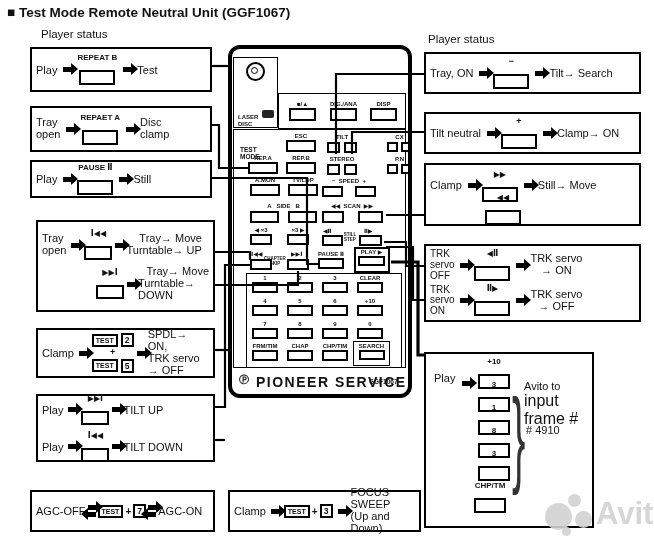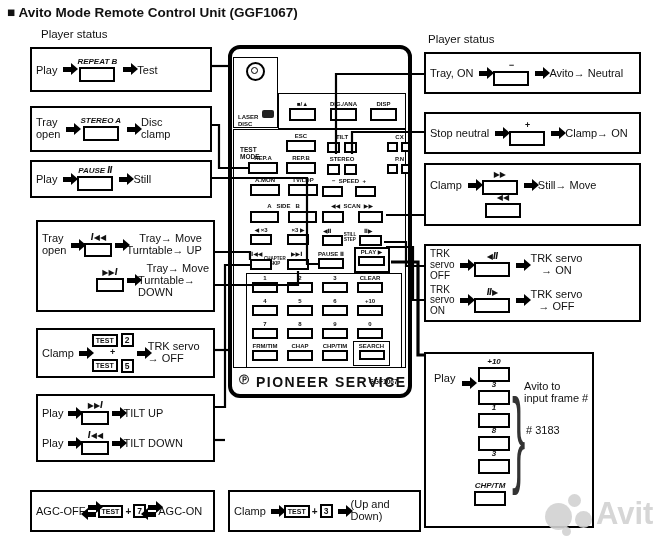--- a/index.html
+++ b/index.html
@@ -14,21 +14,21 @@
   
   .ar{position:relative;display:inline-block;width:8px;height:5px;background:#000;margin:0 3px;flex:none;}
   .ar::after{content:"";position:absolute;left:8px;top:-4px;border-left:7px solid #000;
              border-top:6.5px solid transparent;border-bottom:6.5px solid transparent;}
   .al{position:relative;display:inline-block;width:8px;height:5px;background:#000;margin:0 3px;flex:none;}
   .al::after{content:"";position:absolute;right:8px;top:-4px;border-right:7px solid #000;
              border-top:6.5px solid transparent;border-bottom:6.5px solid transparent;}
   .dar{display:inline-flex;flex-direction:column;gap:2px;flex:none;}
   
   .kb{display:inline-flex;flex-direction:column;align-items:center;line-height:1;flex:none;}
-  .kb-l{font-size:8px;font-weight:700;white-space:nowrap;margin-bottom:1px;font-style:italic;}
+  .kb-l{font-size:8px;font-weight:700;white-space:nowrap;margin-bottom:8px;}
   .kb-r{border:2px solid #000;background:#fff;width:32px;height:11px;box-sizing:content-box;}
   .kb-r.sm{width:24px;height:10px;}
   .tk{border:2px solid #000;font-size:7px;font-weight:700;padding:0 2px;line-height:9px;background:#fff;flex:none;}
   .nk{border:2px solid #000;font-size:8.5px;font-weight:700;min-width:9px;text-align:center;line-height:10px;background:#fff;flex:none;}
   
   .remote{position:absolute;left:228px;top:45px;width:184px;height:353px;border:4px solid #000;
           border-radius:12px;background:#fff;z-index:2;box-sizing:border-box;}
   .panel{position:absolute;border:1.5px solid #000;background:#fff;z-index:3;box-sizing:border-box;}
   .rt{position:absolute;font-size:6px;font-weight:600;line-height:1.1;z-index:4;white-space:pre;}
   .rt.c{text-align:center;}
@@ -38,21 +38,21 @@
   .sbtn{position:absolute;border:2px solid #000;background:#fff;z-index:4;box-sizing:border-box;}
   svg.lines{position:absolute;left:0;top:0;z-index:5;pointer-events:none;}
   .wm{position:absolute;z-index:10;color:#d2d2d2;opacity:.9;}
   .wm-c{position:absolute;border-radius:50%;background:#d2d2d2;opacity:.9;z-index:10;}
   .brace{position:absolute;font-size:100px;font-weight:400;color:#333;transform:scale(0.4,1.05);
          transform-origin:left top;z-index:4;line-height:1;}
 </style>
 </head>
 <body>
 
-<div class="title">■ Avito Mode Remote Control Unit (GGF1067)</div>
+<div class="title">■ Test Mode Remote Neutral Unit (GGF1067)</div>
 <div class="seclbl" style="left:41px;top:28px;">Player status</div>
 <div class="seclbl" style="left:428px;top:33px;">Player status</div>
 
 <div class="remote"></div>
 <div class="panel" style="left:233px;top:57px;width:45px;height:71px;"></div>
 <div class="panel" style="left:278px;top:93px;width:128px;height:36px;"></div>
 <div class="panel" style="left:233px;top:129px;width:173px;height:239px;"></div>
 <div class="abs" style="left:246px;top:62px;width:15px;height:15px;border:2px solid #000;border-radius:50%;z-index:4;"></div>
 <div class="abs" style="left:251px;top:67px;width:5px;height:5px;border:1.5px solid #000;border-radius:50%;z-index:4;"></div>
 <div class="rt" style="left:238px;top:101px;">
@@ -236,21 +236,21 @@
   <span>Test</span>
 </div>
 
 <div class="box" style="left:30px;top:106px;width:182px;height:46px;">
   <span class="col">
       <span>Tray</span>
       <span>open</span>
     </span>
   <span class="ar"></span>
   <span class="kb">
-    <span class="kb-l">STEREO A</span>
+    <span class="kb-l">REPAET A</span>
       <span class="kb-r"></span>
   </span>
   <span class="ar"></span>
   <span class="col">
       <span>Disc</span>
       <span>clamp</span>
     </span>
 </div>
 
 <div class="box" style="left:30px;top:160px;width:182px;height:38px;">
@@ -303,20 +303,21 @@
         <span class="nk">2</span>
       </span>
     <span style="font-size:9px;font-weight:700;">+</span>
     <span style="display:flex;gap:3px;align-items:center;">
         <span class="tk">TEST</span>
         <span class="nk">5</span>
       </span>
   </span>
   <span class="ar" style="margin:0 1px;"></span>
   <span class="col">
+      <span>SPDL→ ON,</span>
       <span>TRK servo → OFF</span>
     </span>
 </div>
 
 <div class="box" style="left:36px;top:394px;width:179px;height:68px;flex-direction:column;align-items:flex-start;justify-content:center;gap:7px;">
   <span style="display:flex;align-items:center;gap:2px;">
     <span>Play</span>
     <span class="ar"></span>
     <span class="kb">
         <span class="kb-l">▶▶Ⅰ</span>
@@ -354,37 +355,38 @@
 </div>
 
 <div class="box" style="left:228px;top:490px;width:193px;height:42px;gap:2px;z-index:6;">
   <span>Clamp</span>
   <span class="ar"></span>
   <span class="tk">TEST</span>
   <span style="font-size:10px;font-weight:700;">+</span>
   <span class="nk">3</span>
   <span class="ar"></span>
   <span class="col">
+      <span>FOCUS SWEEP</span>
       <span>(Up and Down)</span>
     </span>
 </div>
 
 <div class="box" style="left:424px;top:52px;width:217px;height:42px;">
   <span>Tray, ON</span>
   <span class="ar"></span>
   <span class="kb">
       <span class="kb-l" style="font-size:9px;">−</span>
       <span class="kb-r"></span>
     </span>
   <span class="ar"></span>
-  <span>Avito→ Neutral</span>
+  <span>Tilt→ Search</span>
 </div>
 
 <div class="box" style="left:424px;top:112px;width:217px;height:42px;">
-  <span>Stop neutral</span>
+  <span>Tilt neutral</span>
   <span class="ar"></span>
   <span class="kb">
       <span class="kb-l" style="font-size:9px;">+</span>
       <span class="kb-r"></span>
     </span>
   <span class="ar"></span>
   <span>Clamp→ ON</span>
 </div>
 
 <div class="box" style="left:424px;top:163px;width:217px;height:63px;align-items:flex-start;padding-top:6px;">
@@ -462,22 +464,22 @@
     <span class="kb abs" style="left:52px;top:96px;">
         <span class="kb-l">3</span>
         <span class="kb-r" style="width:28px;"></span>
       </span>
     <span class="kb abs" style="left:48px;top:128px;">
         <span class="kb-l">CHP/TM</span>
         <span class="kb-r" style="width:28px;"></span>
       </span>
     <div class="brace" style="left:86px;top:30px;">}</div>
     <span class="abs" style="left:98px;top:26px;font-size:11px;">Avito to</span>
-    <span class="abs" style="left:98px;top:38px;font-size:11px;">input frame #</span>
-    <span class="abs" style="left:100px;top:70px;font-size:11px;"># 3183</span>
+    <span class="abs" style="left:98px;top:38px;font-size:16px;">input frame #</span>
+    <span class="abs" style="left:100px;top:70px;font-size:11px;"># 4910</span>
   </div>
 </div>
 
 <svg class="lines" width="654" height="540">
   <g fill="none" stroke="#000" stroke-width="2.2">
     <polyline points="212,66 229,66"></polyline>
     <polyline points="212,125 219,125 219,168 248,168"></polyline>
     <polyline points="212,178 307,178 307,264 318,264"></polyline>
     <polyline points="215,252 250,252 250,260"></polyline>
     <polyline points="215,285 298,285 298,271"></polyline>

